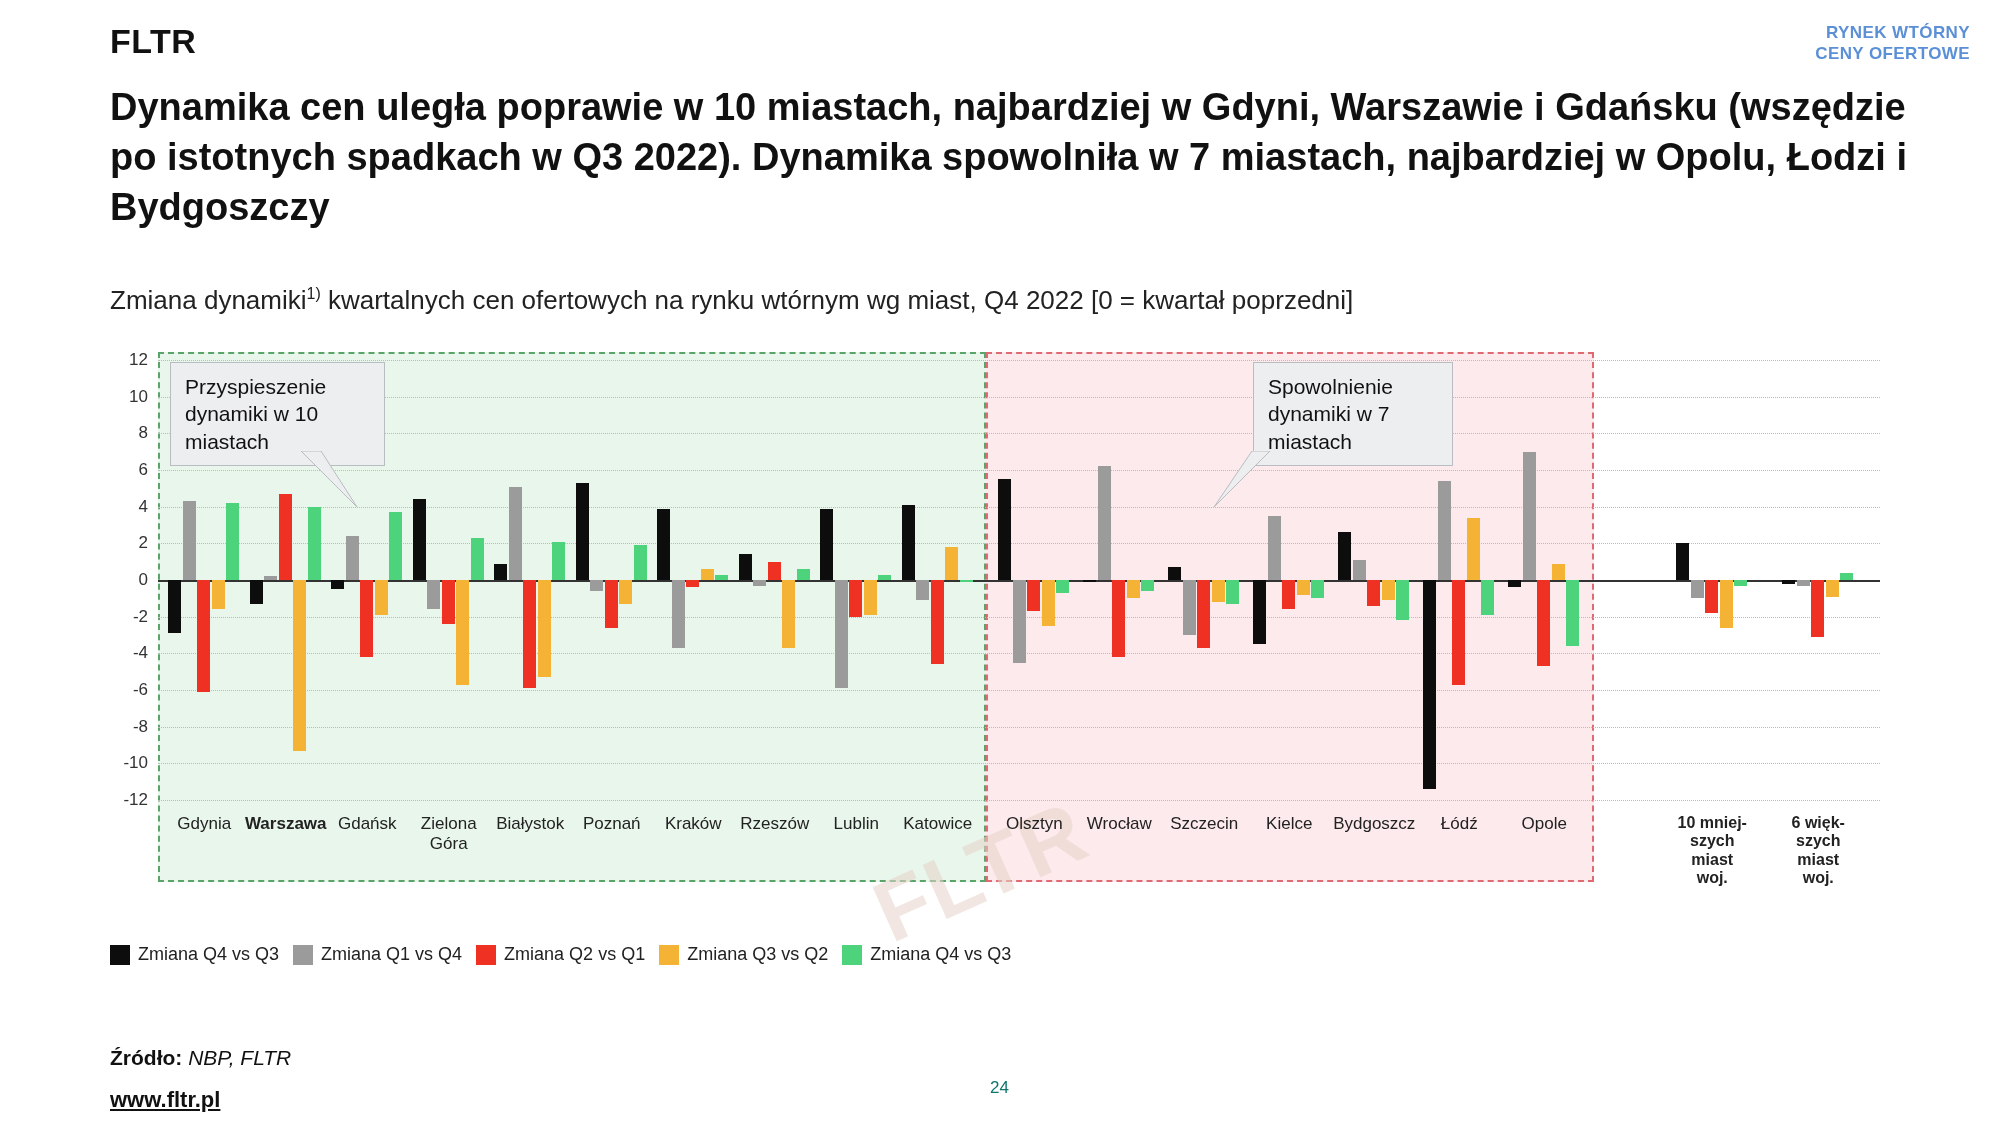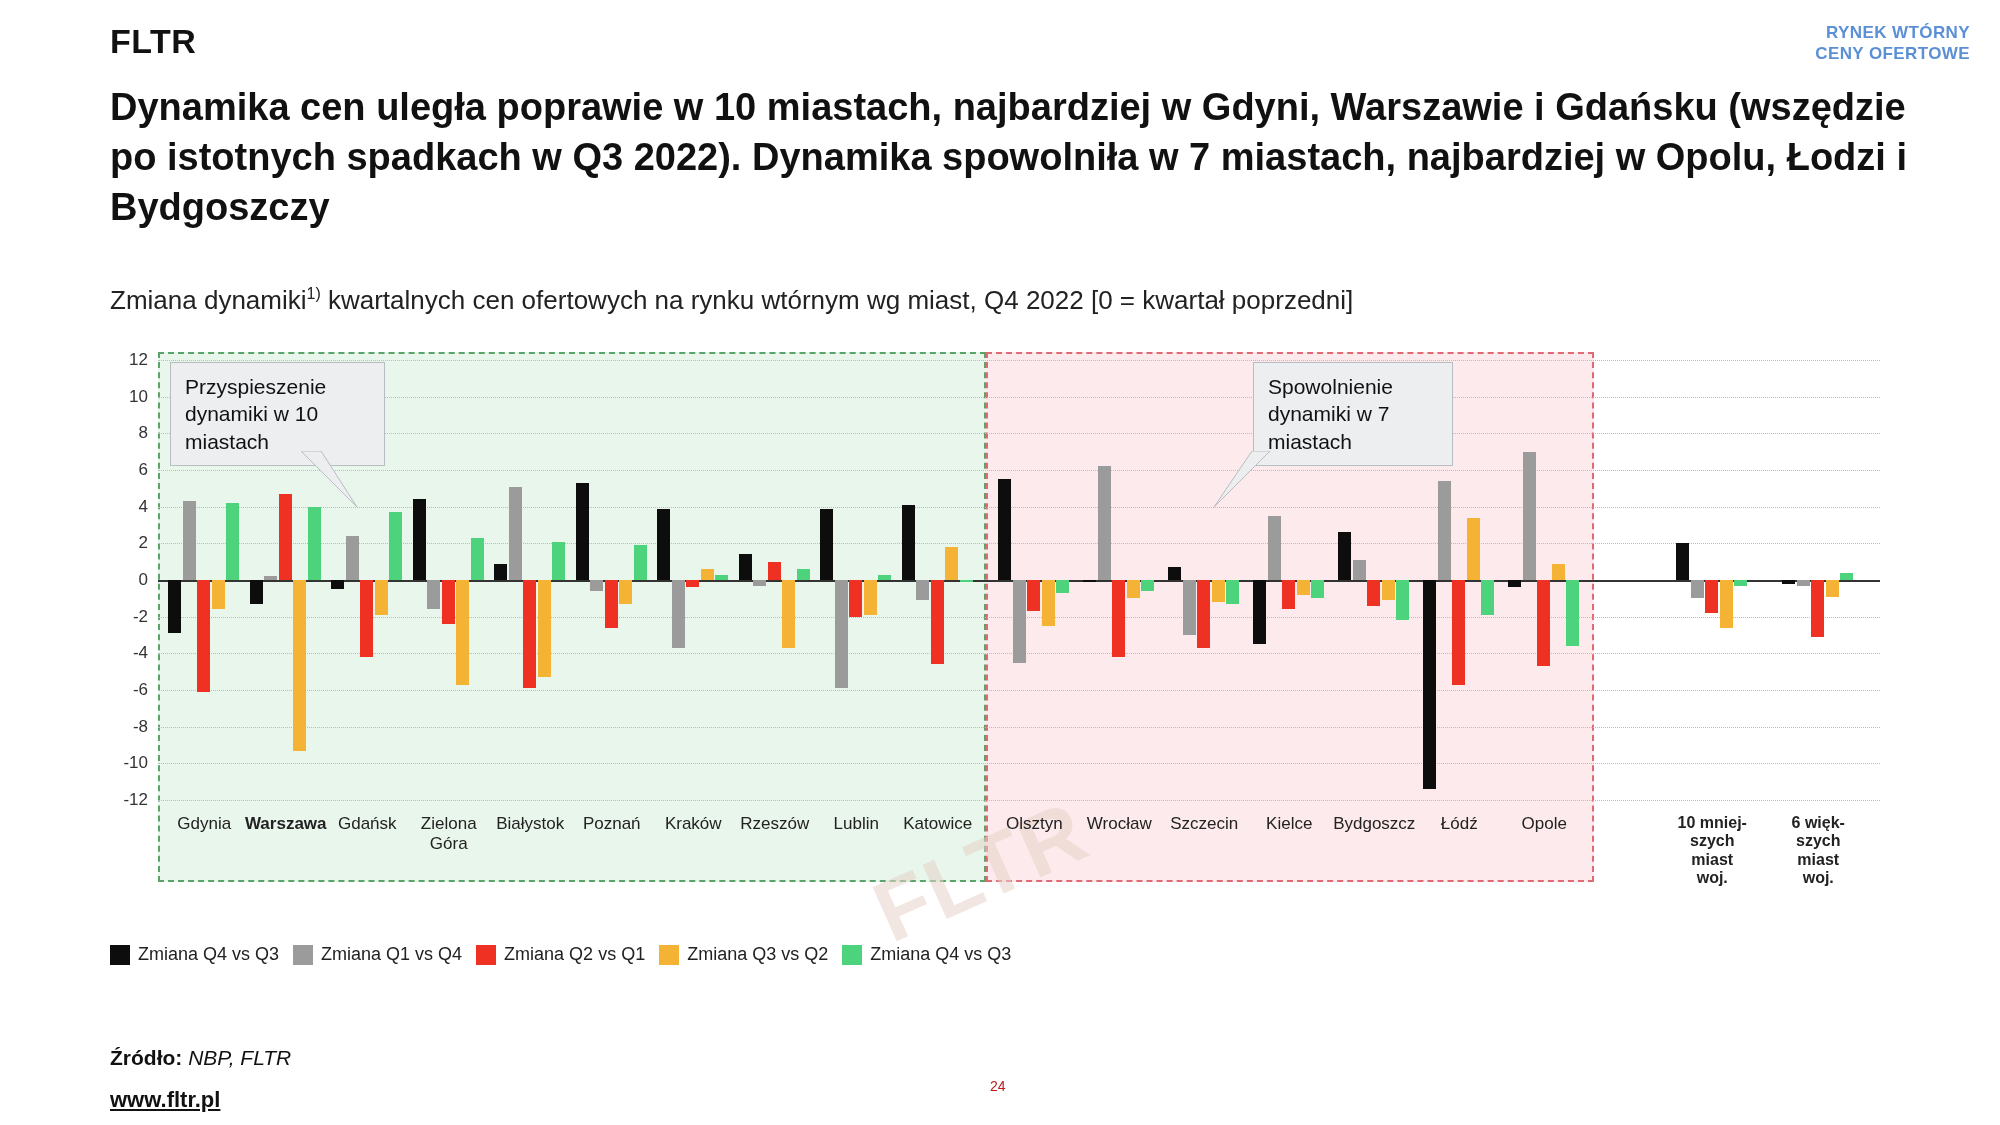--- a/index.html
+++ b/index.html
@@ -198,22 +198,22 @@
     top: 1087px;
     font-size: 22px;
     font-weight: bold;
     color: #111;
     text-decoration: underline;
   }
   .page-number {
     position: absolute;
     left: 990px;
     top: 1078px;
-    font-size: 14px;
-    color: #b91c1c;
+    font-size: 17px;
+    color: #0f766e;
   }
   .copyright {
     position: absolute;
     left: 1155px;
     top: 1078px;
     font-size: 13px;
     color: #333;
     font-style: italic;
   }
   .copyright u { text-decoration: underline; }

